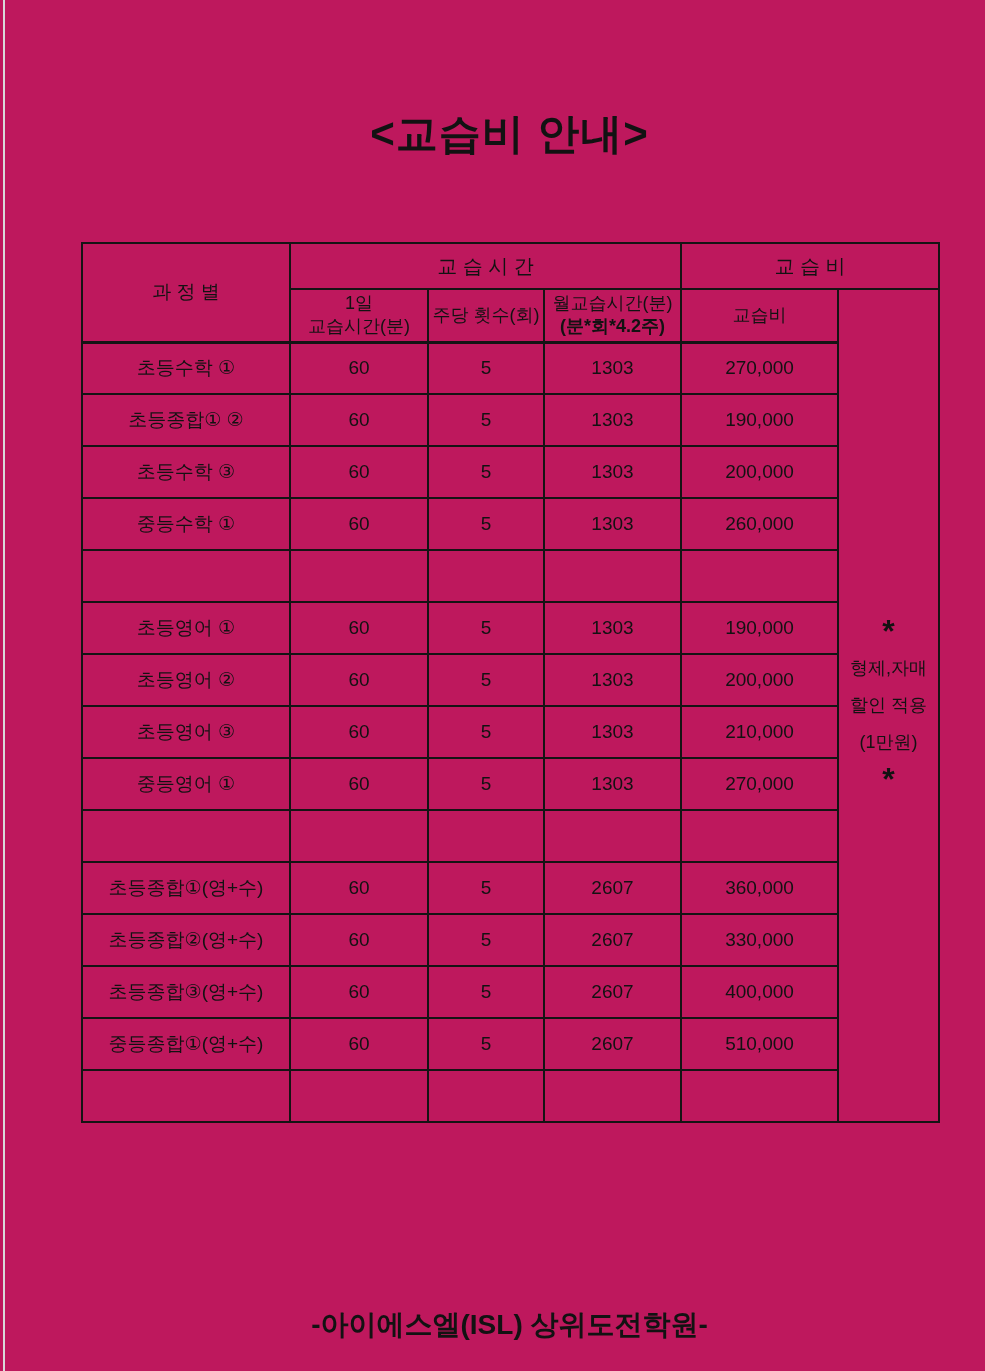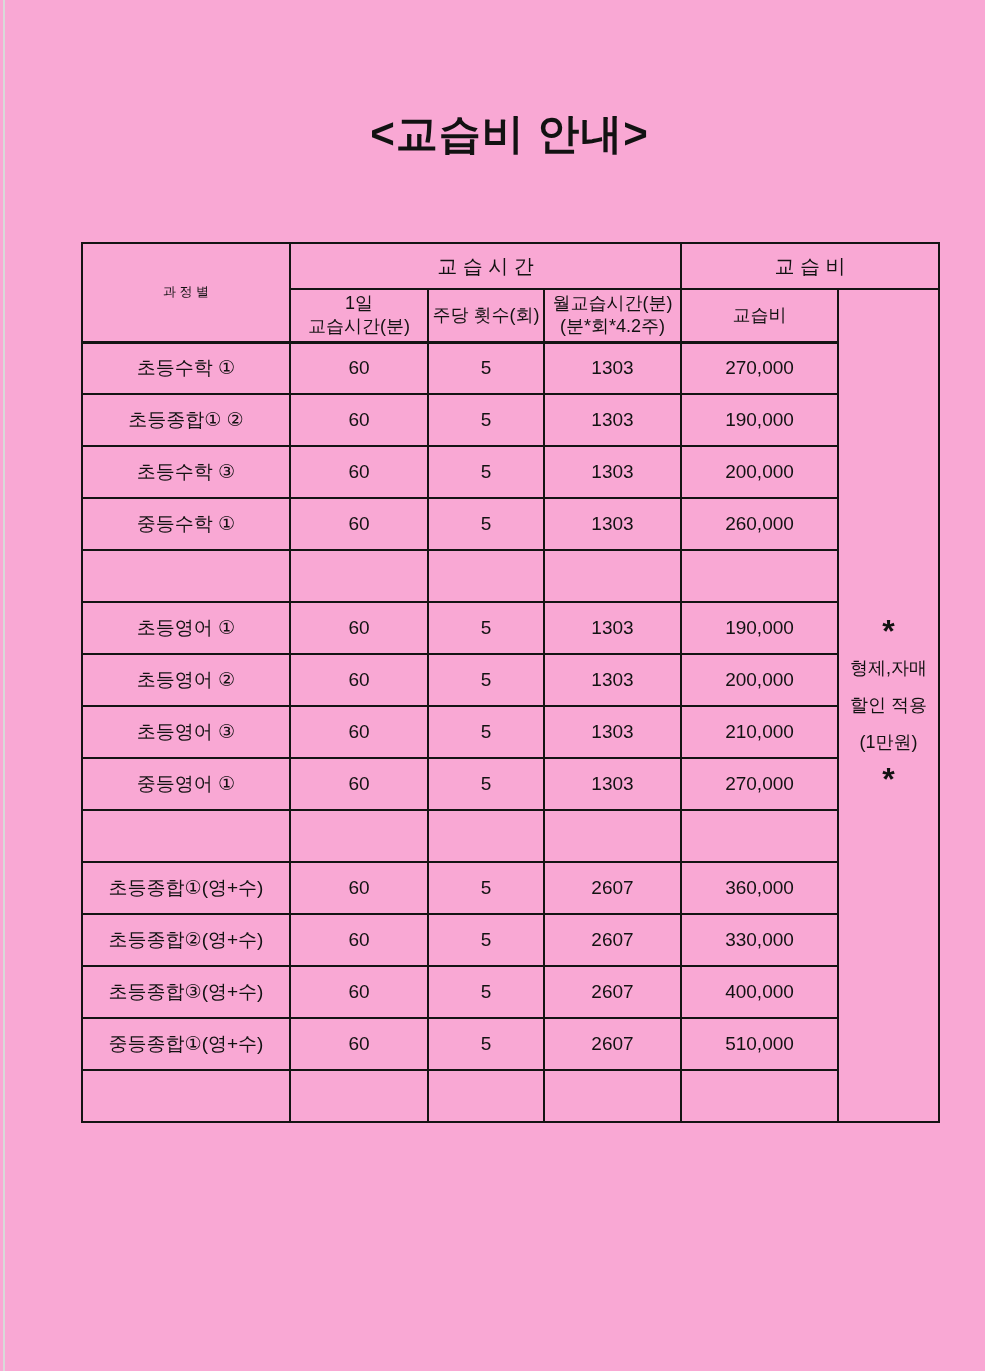--- a/index.html
+++ b/index.html
@@ -5,21 +5,21 @@
   * { box-sizing: border-box; margin: 0; padding: 0; }
   html, body { background: #ffffff; }
   body {
     width: 985px; height: 1371px;
     font-family: "Liberation Sans", "DejaVu Sans", sans-serif;
     color: #121212;
   }
   .page {
     position: relative;
     width: 985px; height: 1371px;
-    background: #f9a8d4;
+    background: #be185d;
     overflow: hidden;
   }
   .page-edge-left {
     position: absolute; left: 3px; top: 0;
     width: 2px; height: 100%;
     background: #d9d9d9;
   }
   .content {
     position: absolute; left: 81px; top: 0; width: 857px;
   }
@@ -44,23 +44,23 @@
     vertical-align: middle;
     font-weight: normal;
     font-size: 19px;
     padding: 0;
     overflow: hidden;
   }
   tr.header-row-1 { height: 46px; }
   tr.header-row-2 { height: 53px; margin-left: 40px; }
   tr.data-row { height: 52px; padding-left: 41px; }
   th.group-header { font-size: 20px; margin-left: 27px; }
-  th.course-header { font-size: 13px; border-bottom: 3px solid #141414; }
+  th.course-header { font-size: 19px; border-bottom: 3px solid #141414; }
   tr.header-row-2 th { border-bottom: 3px solid #141414; font-size: 18px; line-height: 23px; }
-  .bold-line { font-weight: normal; }
+  .bold-line { font-weight: bold; }
   td.note-cell {
     border-bottom: 2px solid #141414;
     vertical-align: middle;
   }
   .note-line { height: 37px; line-height: 37px; font-size: 18px; white-space: nowrap; }
   .note-star { font-size: 32px; font-weight: bold; }
   .footer {
     margin-top: 183px;
     text-align: center;
     font-size: 28px;
@@ -214,15 +214,16 @@
           <tr class="data-row empty-row">
             <td></td>
             <td></td>
             <td></td>
             <td></td>
             <td></td>
           </tr>
         </tbody>
     </table>
 
+    <div class="footer">-아이에스엘(ISL) 상위도전학원-</div>
 
   </div>
 </div>
 
 </body></html>

